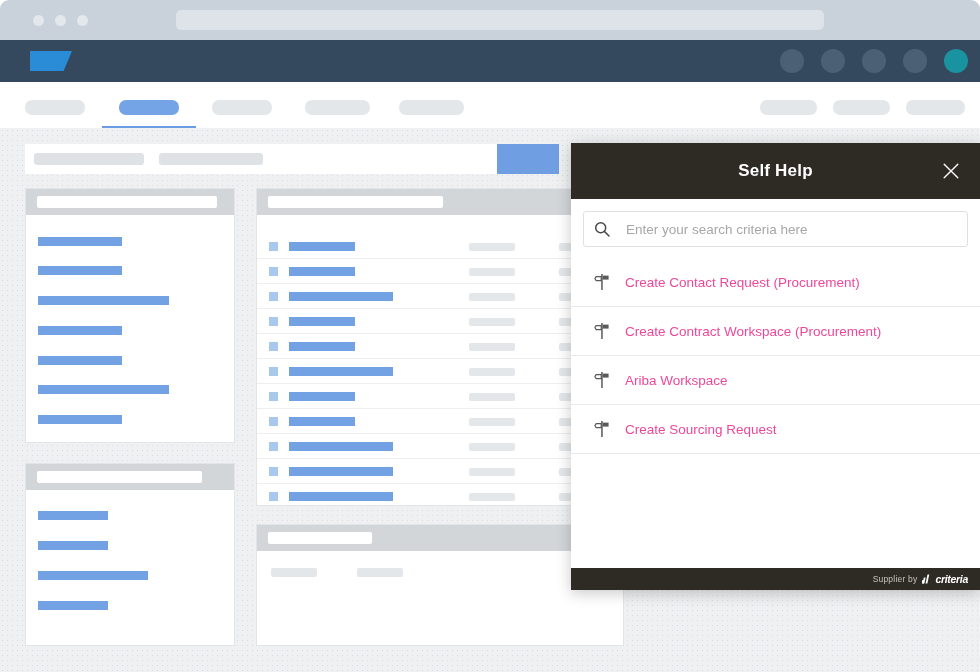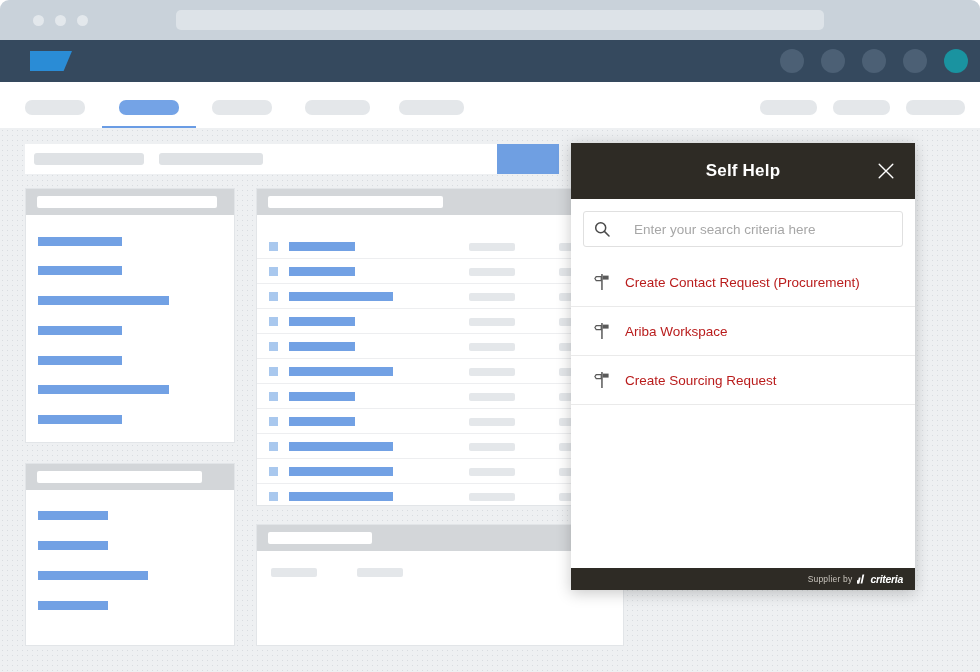--- a/index.html
+++ b/index.html
@@ -194,21 +194,21 @@
     position: absolute;
     height: 9px;
     border-radius: 2px;
     background: #e4e7ea;
   }
 
   
   .self-help {
     position: absolute;
     left: 571px; top: 143px;
-    width: 344px; height: 447px;
+    width: 409px; height: 447px;
     background: #ffffff;
     box-shadow: 0 3px 14px rgba(0,0,0,0.22);
     display: flex;
     flex-direction: column;
     overflow: hidden;
   }
   .sh-header {
     position: relative;
     height: 56px;
     background: #2e2b25;
@@ -247,21 +247,21 @@
     display: flex;
     align-items: center;
     padding: 0 10px;
     background: #fff;
   }
   .sh-search svg { flex: 0 0 auto; display: block; }
   .sh-search input {
     flex: 1 1 auto;
     border: none;
     outline: none;
-    margin-left: 24px;
+    margin-left: 16px;
     font-family: "Liberation Sans", sans-serif;
     font-size: 13.5px;
     color: #333;
     background: transparent;
   }
   .sh-search input::placeholder { color: #a7a7a7; }
 
   .sh-list {
     flex: 1 1 auto;
     overflow: hidden;
@@ -278,21 +278,21 @@
   .sh-item-icon {
     flex: 0 0 auto;
     width: 18px; height: 20px;
     display: flex;
     align-items: center;
     justify-content: center;
     margin-right: 14px;
   }
   .sh-item-label {
     font-size: 13.5px;
-    color: #b91c1c;
+    color: #ec4899;
     white-space: nowrap;
   }
 
   .sh-footer {
     flex: 0 0 auto;
     height: 22px;
     background: #2e2b25;
     display: flex;
     align-items: center;
     justify-content: flex-end;
@@ -498,20 +498,30 @@
         <span class="sh-item-icon">
           <svg width="16" height="18" viewBox="0 0 16 18" aria-hidden="true">
             <rect x="7.2" y="1" width="1.5" height="16" fill="#5a5a5a"></rect>
             <path d="M8.7 2.6 H14.6 L14.6 6.6 H8.7 Z" fill="#5a5a5a"></path>
             <path d="M7.2 3.6 H2.2 L0.9 5.6 L2.2 7.6 H7.2 Z" fill="none" stroke="#5a5a5a" stroke-width="1.2"></path>
           </svg>
         </span>
         <span class="sh-item-label">Create Contact Request (Procurement)</span>
       </div>
 
+      <div class="sh-item">
+        <span class="sh-item-icon">
+          <svg width="16" height="18" viewBox="0 0 16 18" aria-hidden="true">
+            <rect x="7.2" y="1" width="1.5" height="16" fill="#5a5a5a"></rect>
+            <path d="M8.7 2.6 H14.6 L14.6 6.6 H8.7 Z" fill="#5a5a5a"></path>
+            <path d="M7.2 3.6 H2.2 L0.9 5.6 L2.2 7.6 H7.2 Z" fill="none" stroke="#5a5a5a" stroke-width="1.2"></path>
+          </svg>
+        </span>
+        <span class="sh-item-label">Create Contract Workspace (Procurement)</span>
+      </div>
 
       <div class="sh-item">
         <span class="sh-item-icon">
           <svg width="16" height="18" viewBox="0 0 16 18" aria-hidden="true">
             <rect x="7.2" y="1" width="1.5" height="16" fill="#5a5a5a"></rect>
             <path d="M8.7 2.6 H14.6 L14.6 6.6 H8.7 Z" fill="#5a5a5a"></path>
             <path d="M7.2 3.6 H2.2 L0.9 5.6 L2.2 7.6 H7.2 Z" fill="none" stroke="#5a5a5a" stroke-width="1.2"></path>
           </svg>
         </span>
         <span class="sh-item-label">Ariba Workspace</span>

